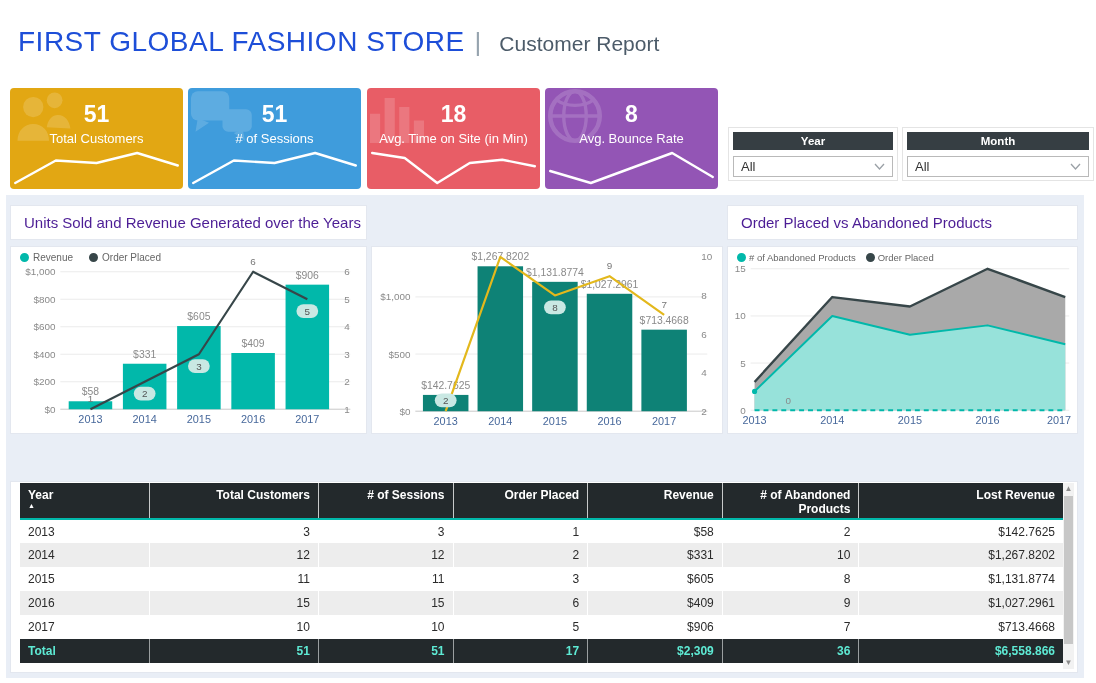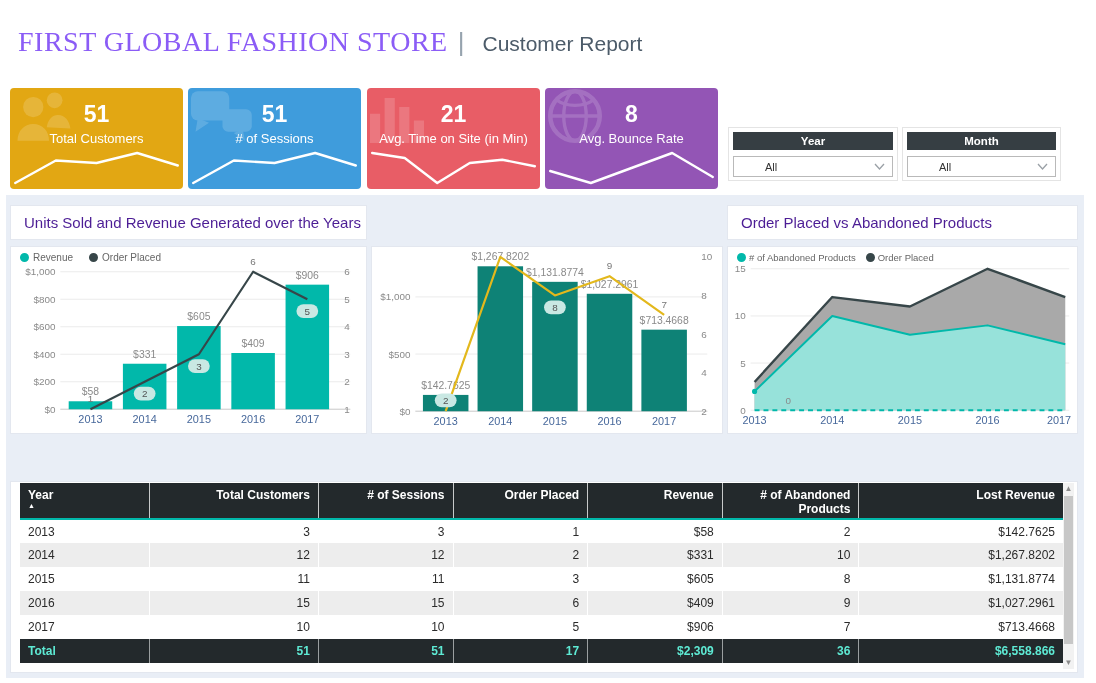--- a/index.html
+++ b/index.html
@@ -2,36 +2,36 @@
 <html><head>
 <meta charset="utf-8">
 <style>
   * { box-sizing: border-box; margin: 0; padding: 0; }
   html,body { background:#fff; }
   body { font-family: "Liberation Sans", sans-serif; }
   .page { position:relative; width:1096px; height:683px; background:#fff; overflow:hidden; }
 
   
   .main-title { position:absolute; left:18px; top:26px; display:flex; align-items:baseline; white-space:nowrap; }
-  .store-name { font-size:28px; font-weight:300; color:#8b5cf6; letter-spacing:.5px;font-family:Liberation Serif, serif; }
+  .store-name { font-size:28px; font-weight:300; color:#1d4ed8; letter-spacing:.5px; }
   .title-sep  { font-size:26px; color:#96a3ae; margin:0 10px; font-weight:300; }
   .report-name{ font-size:21px; font-weight:300; color:#4c5b69;margin-left:8px; }
 
   
   .kpi-card { position:absolute; top:88px; width:173px; height:101px; border-radius:4px; overflow:hidden; color:#fff; }
   .kpi-icon { position:absolute; left:-6px; top:-8px; width:72px; height:72px; opacity:.16; }
   .kpi-value { position:relative; text-align:center; margin-top:13px; font-size:23px; font-weight:bold; }
   .kpi-label { position:relative; text-align:center; margin-top:3px; font-size:13px; }
   .kpi-spark { position:absolute; left:0; bottom:2px; width:100%; height:38px; }
 
   
   .filter-panel { position:absolute; top:127px; height:54px; background:#fff; border:1px solid #e4e4e4; padding:4px; }
   .filter-header { background:#363e43; color:#fff; font-size:11.5px; font-weight:bold; text-align:center; height:18px; line-height:18px; }
   .filter-dd { margin-top:6px; height:21px; border:1px solid #b9b9b9; background:#fff; display:flex; align-items:center; justify-content:space-between; padding:0 7px; cursor:pointer; }
-  .filter-dd .dd-value { font-size:11px; color:#333;margin-left:24px; }
+  .filter-dd .dd-value { font-size:13px; color:#333; }
   .chev { width:11px; height:7px; }
 
   
   .bg-region { position:absolute; left:6px; top:195px; width:1078px; height:483px; background:#e9eef6; }
   .panel { position:absolute; background:#fff; border:1px solid #e3e7ef; }
   .vtitle { font-size:15px; color:#4c1d95; line-height:33px; padding-left:13px; white-space:nowrap; overflow:hidden; }
   .vbody { overflow:hidden; }
   .vbody svg { position:absolute; left:0; top:0; }
   svg text { font-family:"Liberation Sans", sans-serif; }
   .legend { position:absolute; left:9px; top:5px; display:flex; gap:16px; z-index:2; }
@@ -92,21 +92,21 @@
           <polyline points="3.0,34.0 26.5,11.5 50.0,14.0 73.5,4.0 97.0,16.5" fill="none" stroke="#fff" stroke-width="2.4" stroke-linejoin="round" stroke-linecap="round" vector-effect="non-scaling-stroke"></polyline>
         </svg>
       </div>
       <div class="kpi-card" style="left: 367px; background: rgb(232, 93, 102);">
         <svg class="kpi-icon" viewBox="0 0 64 60">
           <rect x="8" y="28" width="9" height="26" fill="#fff"></rect>
           <rect x="21" y="14" width="9" height="40" fill="#fff"></rect>
           <rect x="34" y="22" width="9" height="32" fill="#fff"></rect>
           <rect x="47" y="34" width="9" height="20" fill="#fff"></rect>
         </svg>
-        <div class="kpi-value">21</div>
+        <div class="kpi-value">18</div>
         <div class="kpi-label">Avg. Time on Site (in Min)</div>
         <svg class="kpi-spark" viewBox="0 0 100 38" preserveAspectRatio="none">
           <polyline points="3.0,4.0 21.8,9.0 40.6,34.0 59.4,14.0 78.2,10.7 97.0,17.3" fill="none" stroke="#fff" stroke-width="2.4" stroke-linejoin="round" stroke-linecap="round" vector-effect="non-scaling-stroke"></polyline>
         </svg>
       </div>
       <div class="kpi-card" style="left: 545px; background: rgb(147, 85, 181);">
         <svg class="kpi-icon" viewBox="0 0 64 60">
           <circle cx="32" cy="30" r="22" fill="none" stroke="#fff" stroke-width="4"></circle>
           <ellipse cx="32" cy="30" rx="10" ry="22" fill="none" stroke="#fff" stroke-width="3"></ellipse>
           <line x1="10" y1="30" x2="54" y2="30" stroke="#fff" stroke-width="3"></line>
@@ -122,21 +122,21 @@
 
   <div class="filter-panel" style="left:728px;width:170px;">
     <div class="filter-header">Year</div>
     <div class="filter-dd">
       <span class="dd-value">All</span>
       <svg class="chev" viewBox="0 0 11 7">
           <polyline points="1,1 5.5,6 10,1" fill="none" stroke="#9aa0a6" stroke-width="1.3"></polyline>
         </svg>
     </div>
   </div>
-  <div class="filter-panel" style="left:902px;width:159px;">
+  <div class="filter-panel" style="left:902px;width:192px;">
     <div class="filter-header">Month</div>
     <div class="filter-dd">
       <span class="dd-value">All</span>
       <svg class="chev" viewBox="0 0 11 7">
           <polyline points="1,1 5.5,6 10,1" fill="none" stroke="#9aa0a6" stroke-width="1.3"></polyline>
         </svg>
     </div>
   </div>
 
   <div class="bg-region"></div>

